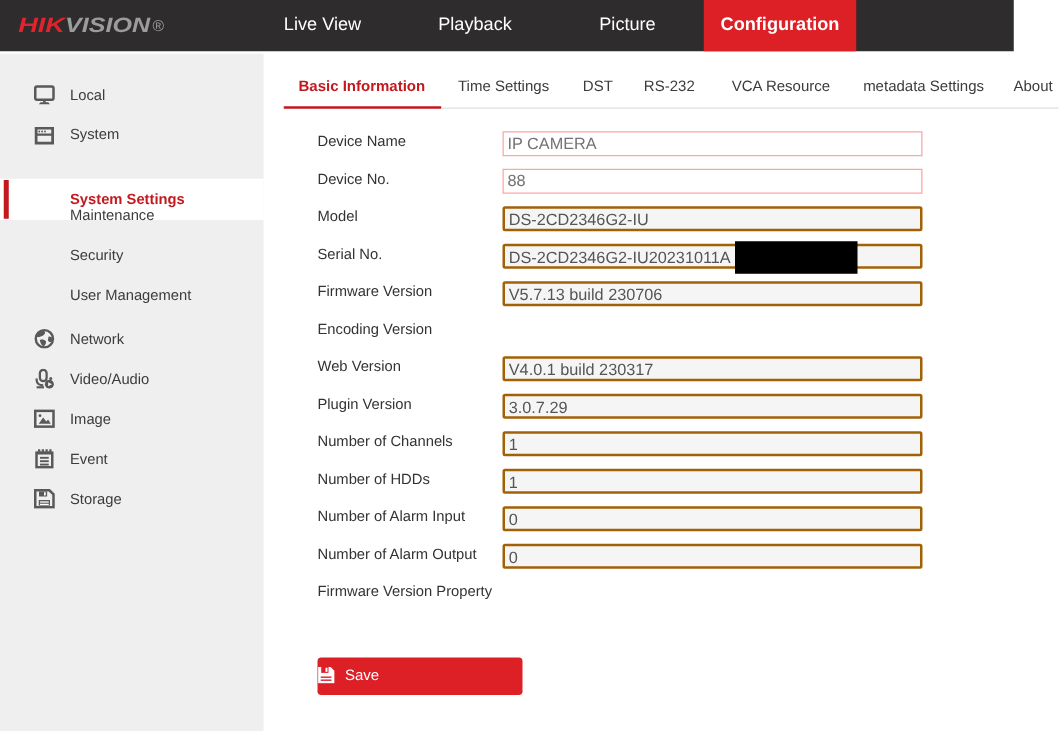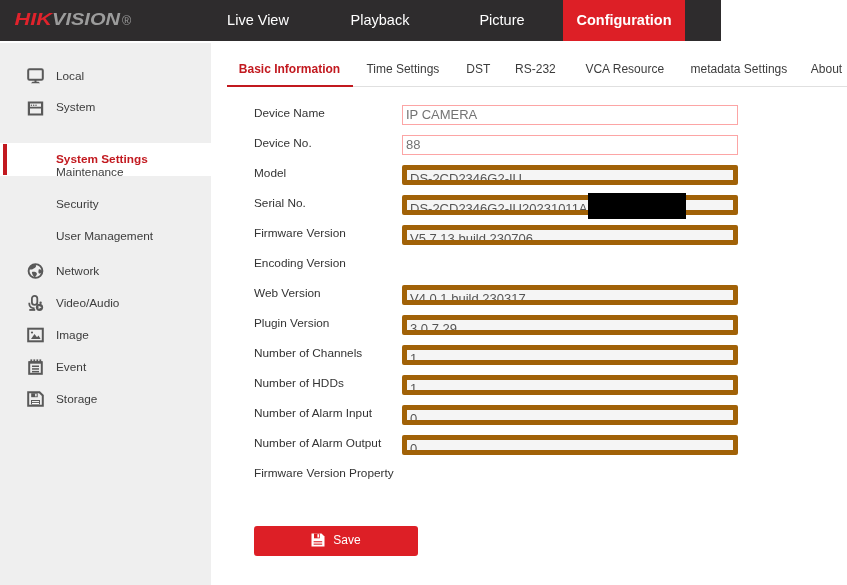--- a/index.html
+++ b/index.html
@@ -1,19 +1,19 @@
 <!DOCTYPE html>
 <html><head>
 <meta charset="utf-8">
 <style>
 * { margin:0; padding:0; box-sizing:border-box; }
 html,body { width:847px; height:585px; background:#fff; font-family:"Liberation Sans", sans-serif; overflow:hidden; }
 #page { position:relative; width:847px; height:585px; }
 
-.topbar { position:absolute; left:0; top:0; width:721px; height:41px; background:#2e2c2d; }
+.topbar { position:absolute; left:0; top:0; width:811px; height:41px; background:#2e2c2d; }
 .logo { position:absolute; left:0; top:0; }
 .nav { position:absolute; left:197px; top:0; height:41px; }
 .navitem { position:absolute; top:0; height:41px; width:122px; color:#ffffff; font-size:14.5px; text-align:center; line-height:41px; }
 .navitem.active { background:#dd1f26; font-weight:bold; }
 
 .sidebar { position:absolute; left:0; top:43px; width:211px; height:542px; background:#efefef; }
 .srow { position:absolute; left:0; width:211px; height:32px; }
 .srow .txt { position:absolute; left:56px; top:0; height:32px; line-height:32px; font-size:11.8px; color:#3c3c3c; }
 .srow .ic { position:absolute; left:27px; top:8px; width:17px; height:16px; }
 .srow.active { background:#ffffff; height:33px;margin-top:20px; }
@@ -23,23 +23,23 @@
 .content { position:absolute; left:211px; top:43px; width:636px; height:542px; background:#fff; }
 .tabs { position:absolute; left:0; top:0; width:636px; height:44px; }
 .tab { position:absolute; top:0; height:43px; line-height:53px; font-size:12px; color:#3c3c3c; text-align:left; white-space:nowrap; }
 .tab.active { color:#c2191f; font-weight:bold; }
 .redline { position:absolute; left:16px; top:42px; width:126px; height:2px; background:#c2191f; }
 .grayline { position:absolute; left:142px; top:43px; width:494px; height:1px; background:#e0e0e0; }
 
 .label { position:absolute; left:43px; height:20px; line-height:17px; font-size:11.8px; color:#333; white-space:nowrap; }
 .inp { position:absolute; left:191px; width:336px; height:20px; font-size:13px; line-height:18px; padding:0 3px; white-space:nowrap; overflow:hidden; }
 .inp.en { background:#fff; border:1px solid #fca5a5; color:#737373; }
-.inp.dis { background:#f5f5f5; border:5px solid #a16207; color:#555; border-radius:2px; }
+.inp.dis { background:#f5f5f5; border:2px solid #a16207; color:#555; border-radius:2px; }
 .redact { position:absolute; left:377px; top:150px; width:98px; height:26px; background:#000; }
-.save { position:absolute; left:43px; top:483px; width:164px; height:30px; background:#dd1f26; border-radius:3px; color:#fff; font-size:12px; text-align:center; line-height:29px; }
+.save { position:absolute; left:43px; top:483px; width:164px; height:30px; background:#dd1f26; border-radius:3px; color:#fff; font-size:12px; line-height:29px; }
 .save svg { vertical-align:-3px; margin-right:8px; }
 </style>
 </head>
 <body>
 <div id="page">
   <div class="topbar">
     <svg class="logo" width="150" height="41">
         <g font-family="Liberation Sans, sans-serif" font-style="italic" font-weight="bold" font-size="16.5">
           <text x="14.5" y="25.4" fill="#e0232c" textLength="37.5" lengthAdjust="spacingAndGlyphs">HIK</text>
           <text x="52" y="25.4" fill="#9c9c9c" textLength="68" lengthAdjust="spacingAndGlyphs">VISION</text>

